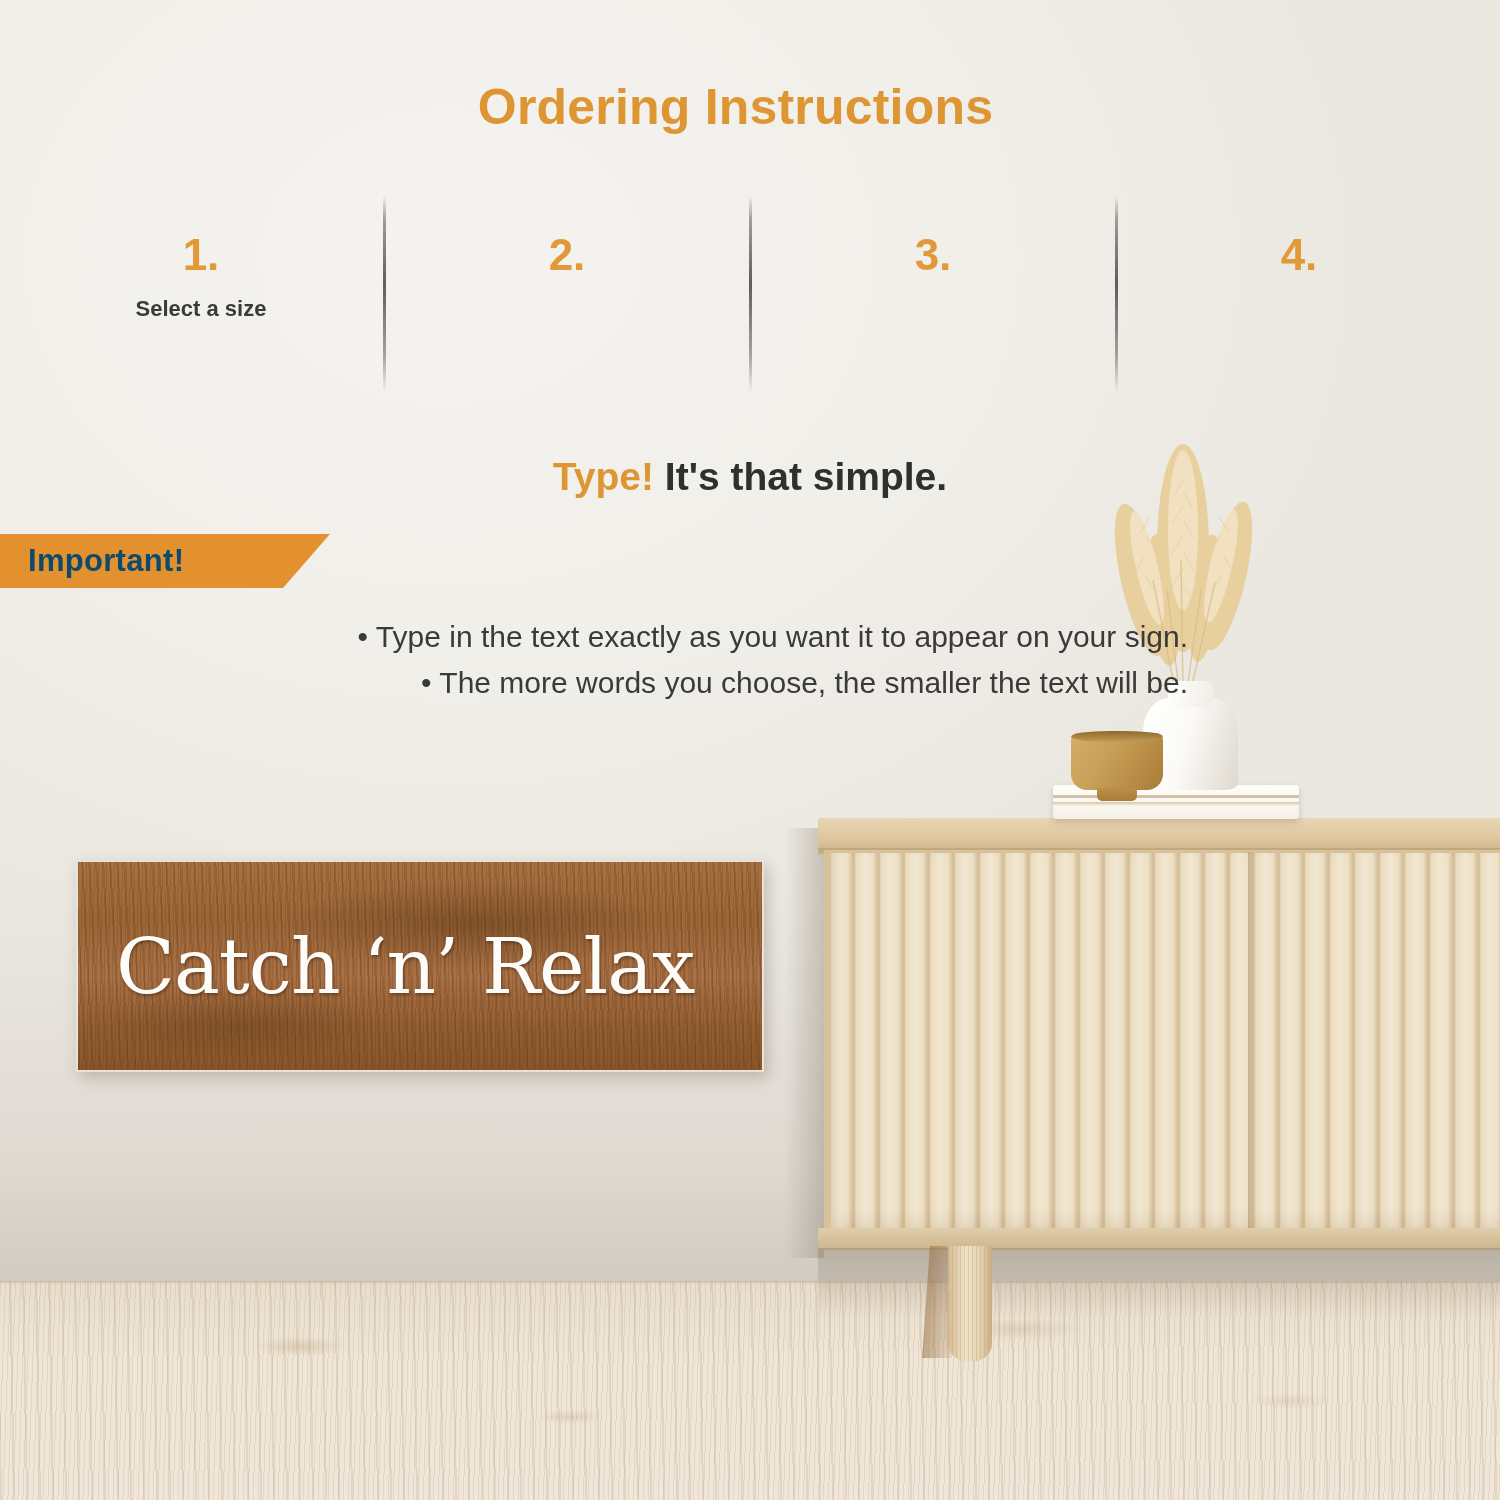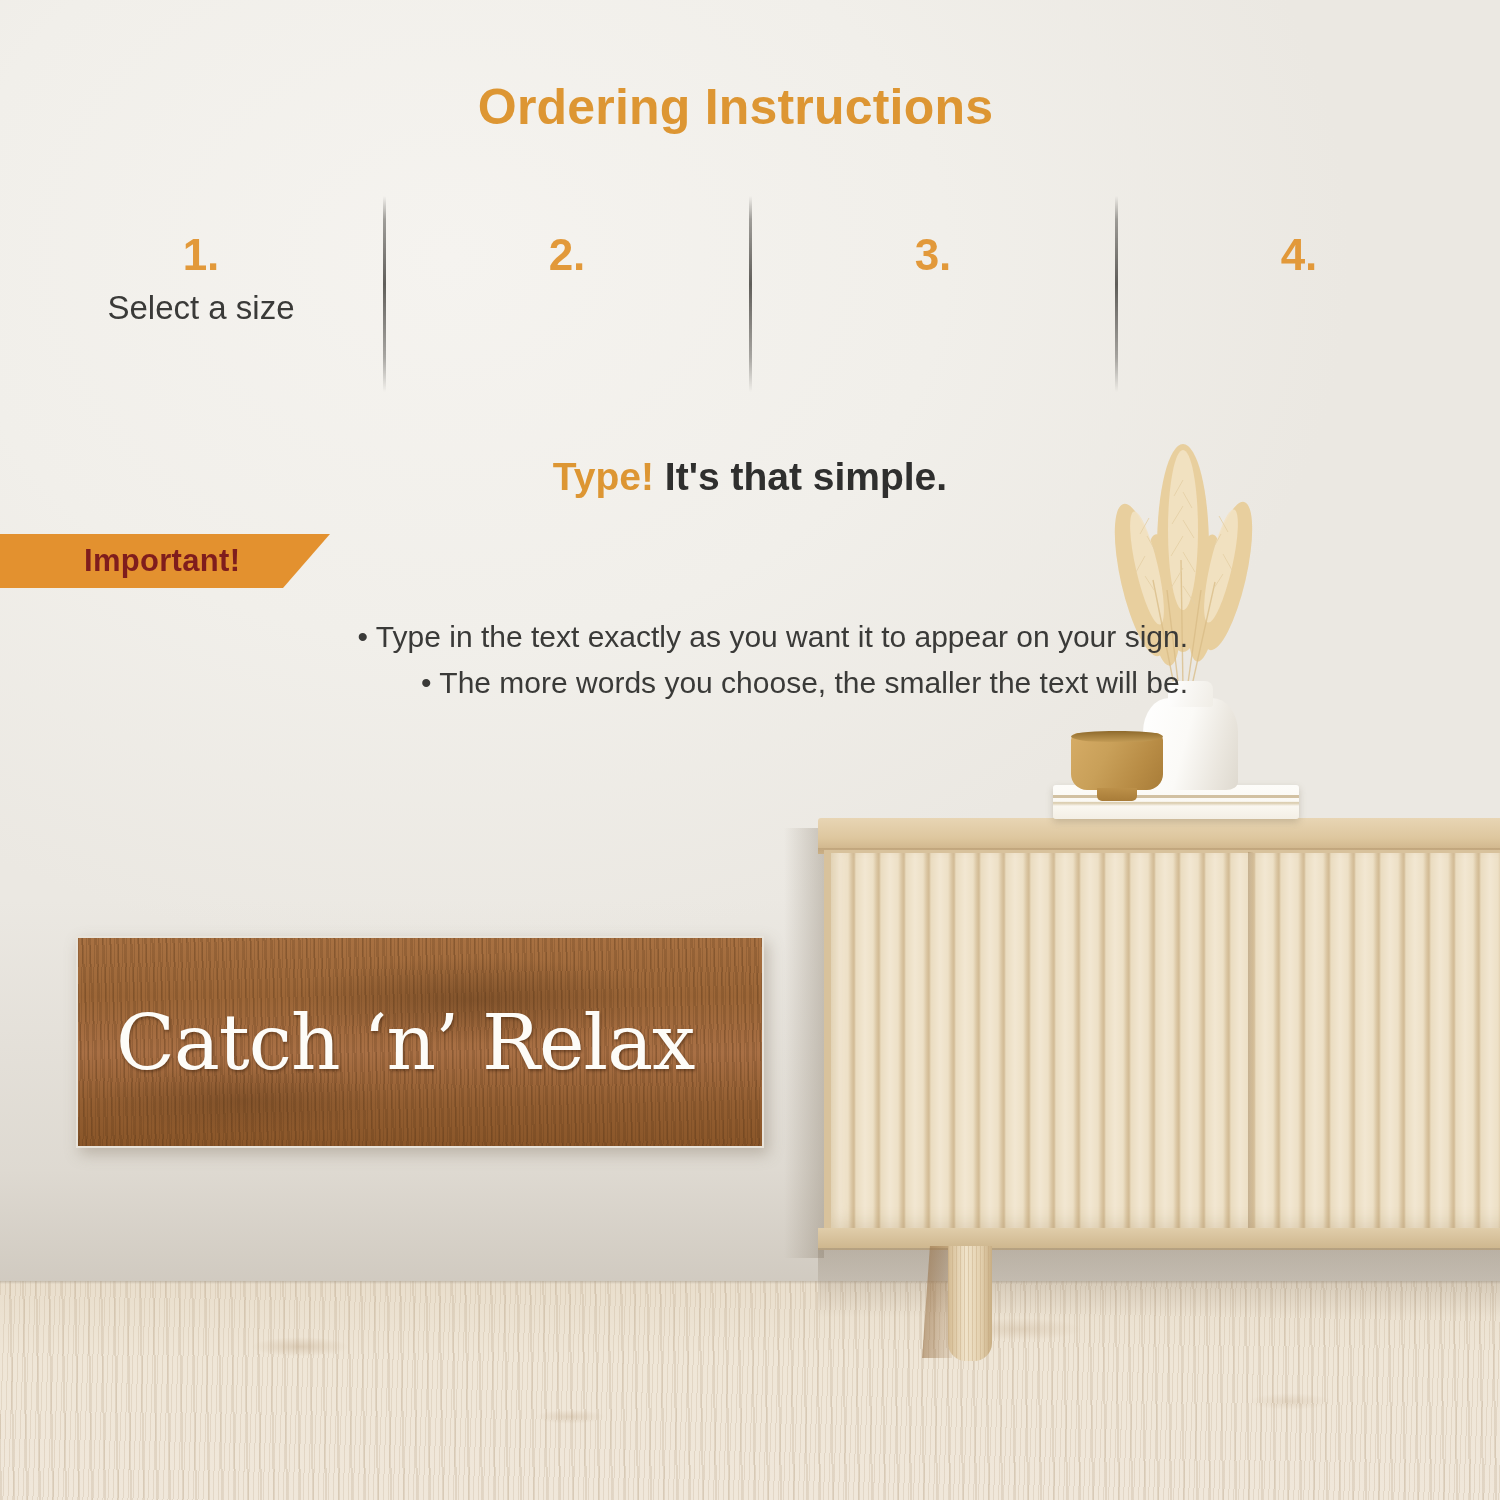--- a/index.html
+++ b/index.html
@@ -132,21 +132,21 @@
   }
   .bowl-rim {
     position:absolute; left:36px; top:291px; width:92px; height:11px;
     background:linear-gradient(to bottom,#8E6A2C,#C39B55);
     border-radius:50%/60%;
   }
   .pampas { position:absolute; left:0; top:0; width:290px; height:250px; }
 
   
   .sign {
-    position:absolute; left:76px; top:936px; width:688px; height:212px;
+    position:absolute; left:76px; top:860px; width:688px; height:212px;
     z-index:2;
     background:
       repeating-linear-gradient(87deg,
         rgba(86,52,22,0.22) 0px, rgba(86,52,22,0.22) 2px,
         rgba(0,0,0,0) 2px, rgba(0,0,0,0) 7px),
       repeating-linear-gradient(91deg,
         rgba(60,34,12,0.16) 0px, rgba(60,34,12,0.16) 1px,
         rgba(0,0,0,0) 1px, rgba(0,0,0,0) 4px),
       radial-gradient(ellipse 260px 60px at 58% 30%, rgba(70,40,16,0.30), rgba(0,0,0,0) 72%),
       radial-gradient(ellipse 200px 48px at 24% 78%, rgba(70,40,16,0.22), rgba(0,0,0,0) 72%),
@@ -181,22 +181,22 @@
 
   .steps {
     position:absolute; left:18px; top:232px; width:1464px;
     display:flex;
   }
   .step { position:relative; flex:1; text-align:center; padding:0 12px; }
   .step-num {
     font-size:44px; font-weight:700; color:#E2993A; line-height:1.05;
   }
   .step-label {
-    margin-top:10px;
-    font-size:33px; font-weight:400; color:#3A3A38;
+    margin-top:18px;
+    font-size:22px; font-weight:700; color:#3A3A38;
     line-height:1.22;
     white-space:pre-line;
   }
   .divider {
     position:absolute; top:-36px; right:-2px; width:3px; height:196px;
     background:linear-gradient(to bottom,
       rgba(90,88,84,0) 0%,
       rgba(90,88,84,0.55) 12%,
       rgba(70,68,64,0.85) 45%,
       rgba(90,88,84,0.50) 82%,
@@ -211,23 +211,23 @@
   }
   .done .hl { color:#DD9633; }
 
   .ribbon {
     position:absolute; left:0; top:534px; width:330px; height:54px;
     background:#E3912F;
     clip-path:polygon(0 0, 330px 0, 283px 54px, 0 54px);
     display:flex; align-items:center;
   }
   .ribbon-label {
-    padding-left:84px;
-    font-size:31px; font-weight:700; color:#7f1d1d;
+    font-size:31px; font-weight:700; color:#0c4a6e;
     letter-spacing:0.3px;
+    margin-left:28px;
   }
 
   .bullets { position:absolute; left:88px; top:614px; width:1100px;text-align:right; }
   .bullet {
     font-size:30px; color:#3A3A38; line-height:1.52; white-space:nowrap;
   }
 </style>
 </head>
 <body>
 

